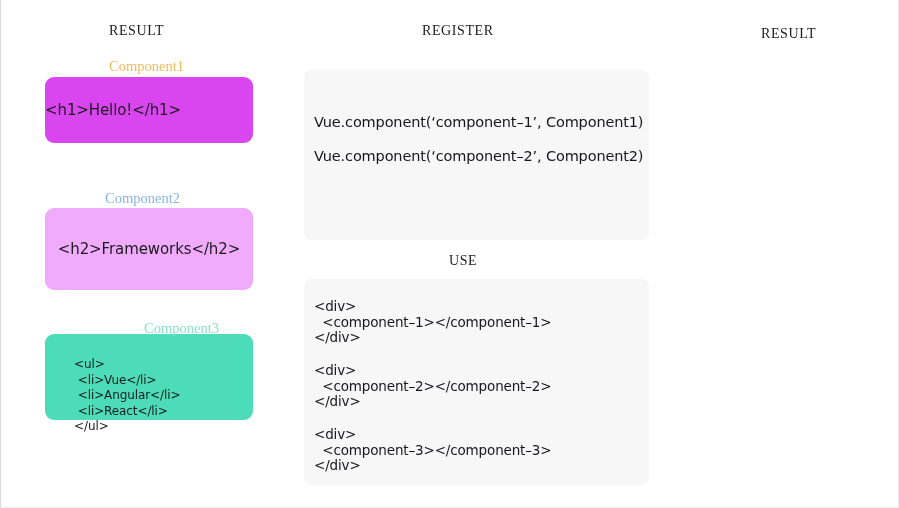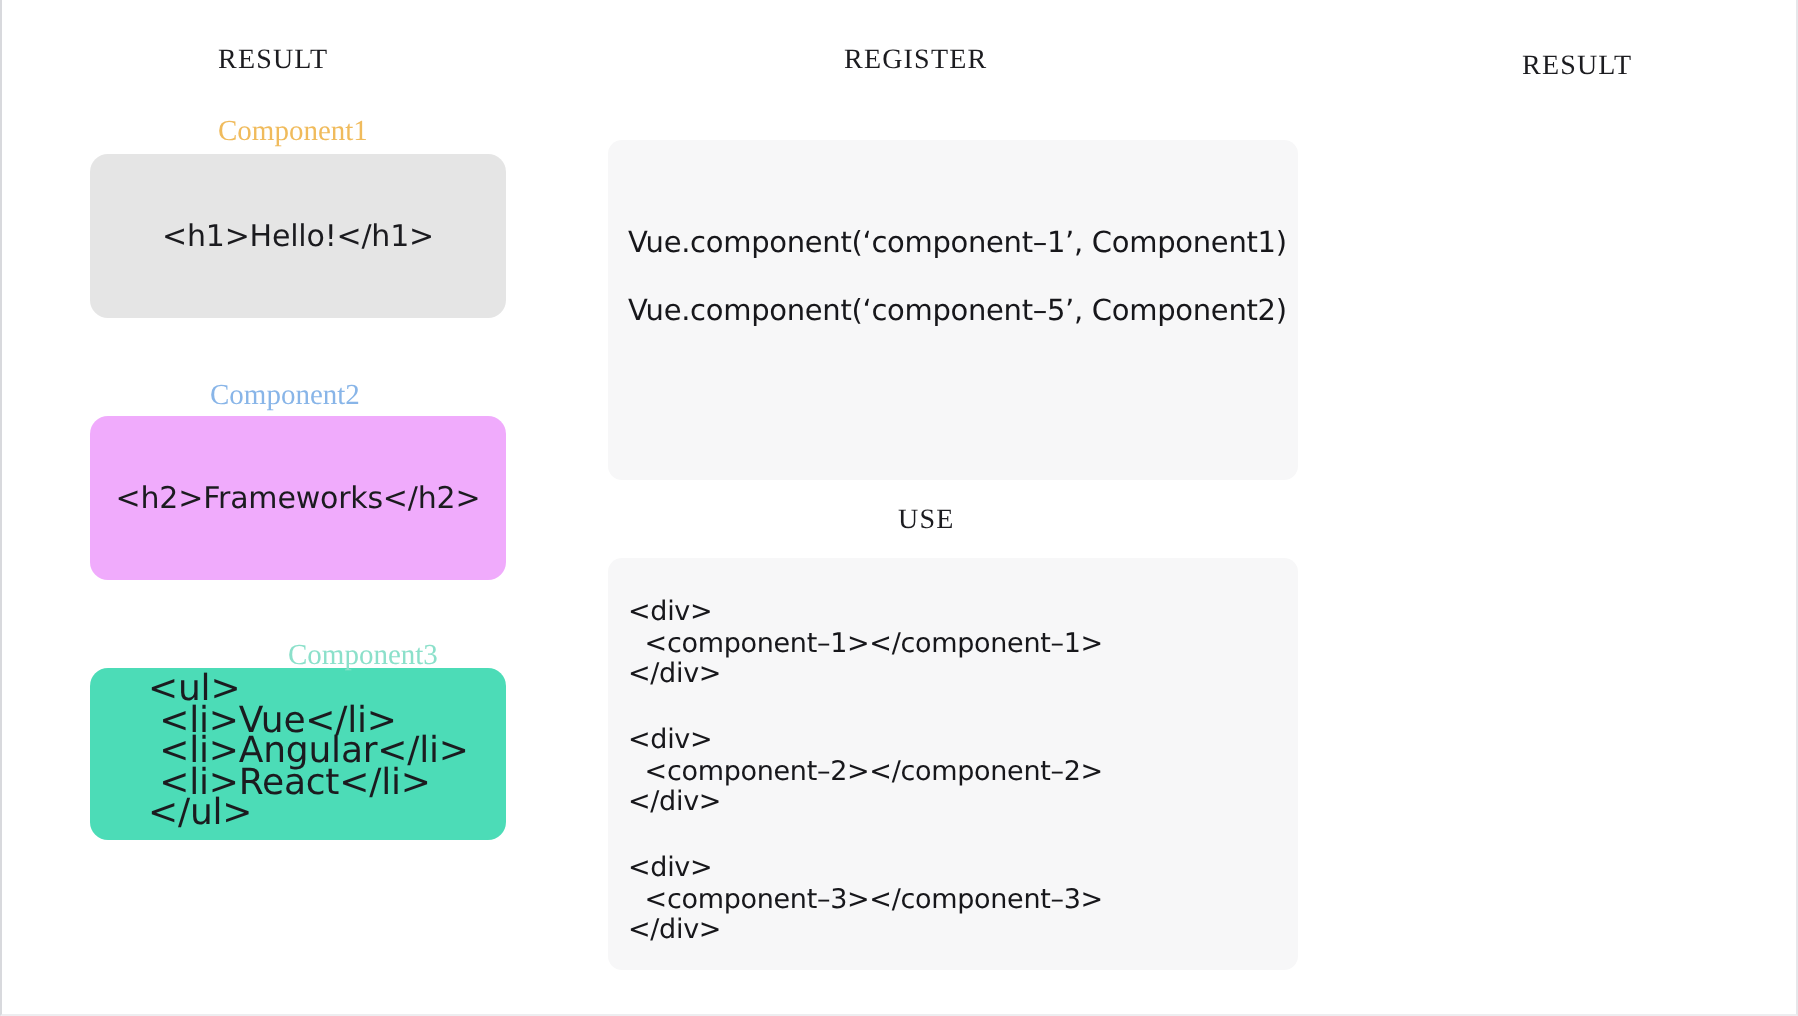--- a/index.html
+++ b/index.html
@@ -52,23 +52,22 @@
   .code-mono {
     font-family: "DejaVu Sans", "Liberation Sans", sans-serif;
     font-size: 14.5px;
     color: #1b1b1f;
     white-space: pre;
     letter-spacing: -0.1px;
   }
 
   #label-component1 { left: 108px; top: 58px;  color: #f0bb5c; }
   #box-component1 {
-    left: 44px; top: 77px; width: 208px; height: 82px;
-    background: #e5e5e5;
-    justify-content: center;
+    left: 44px; top: 77px; width: 208px; height: 66px;
+    background: #d946ef;
   }
   #box-component1 .code-mono { font-size: 15px; }
 
   #label-component2 { left: 104px; top: 190px; color: #88b5e8; }
   #box-component2 {
     left: 44px; top: 208px; width: 208px; height: 82px;
     background: #f0abfc;
     justify-content: center;
   }
   #box-component2 .code-mono { font-size: 15px; }
@@ -76,23 +75,24 @@
   #label-component3 { left: 104px; top: 320px; color: #8be0ca; margin-left: 39px; }
   #box-component3 {
     left: 44px; top: 334px; width: 208px; height: 86px;
     background: #4cdcb7;
     justify-content: flex-start;
     align-items: flex-start;
     padding-top: 3px;
     box-sizing: border-box;
   }
   #box-component3 .code-mono {
-    font-size: 18px;
+    font-size: 12px;
     line-height: 15.5px;
     margin-left: 29px;
+    margin-top: 20px;
   }
 
   
   .code-panel {
     position: absolute;
     background: #f7f7f8;
     border-radius: 7px;
   }
   #panel-register {
     left: 303px; top: 70px; width: 345px; height: 170px;
@@ -203,21 +203,21 @@
   <div id="box-component3" class="comp-box">
     <div class="code-mono">&lt;ul&gt;
  &lt;li&gt;Vue&lt;/li&gt;
  &lt;li&gt;Angular&lt;/li&gt;
  &lt;li&gt;React&lt;/li&gt;
 &lt;/ul&gt;</div>
   </div>
 
   <div id="panel-register" class="code-panel">
     <div id="register-line-0" class="register-line">Vue.component(‘component–1’, Component1)</div>
-    <div id="register-line-1" class="register-line">Vue.component(‘component–5’, Component2)</div>
+    <div id="register-line-1" class="register-line">Vue.component(‘component–2’, Component2)</div>
   </div>
 
   <div id="panel-use" class="code-panel">
     <div id="use-block-0" class="use-block">&lt;div&gt;
   &lt;component–1&gt;&lt;/component–1&gt;
 &lt;/div&gt;</div>
     <div id="use-block-1" class="use-block">&lt;div&gt;
   &lt;component–2&gt;&lt;/component–2&gt;
 &lt;/div&gt;</div>
     <div id="use-block-2" class="use-block">&lt;div&gt;

